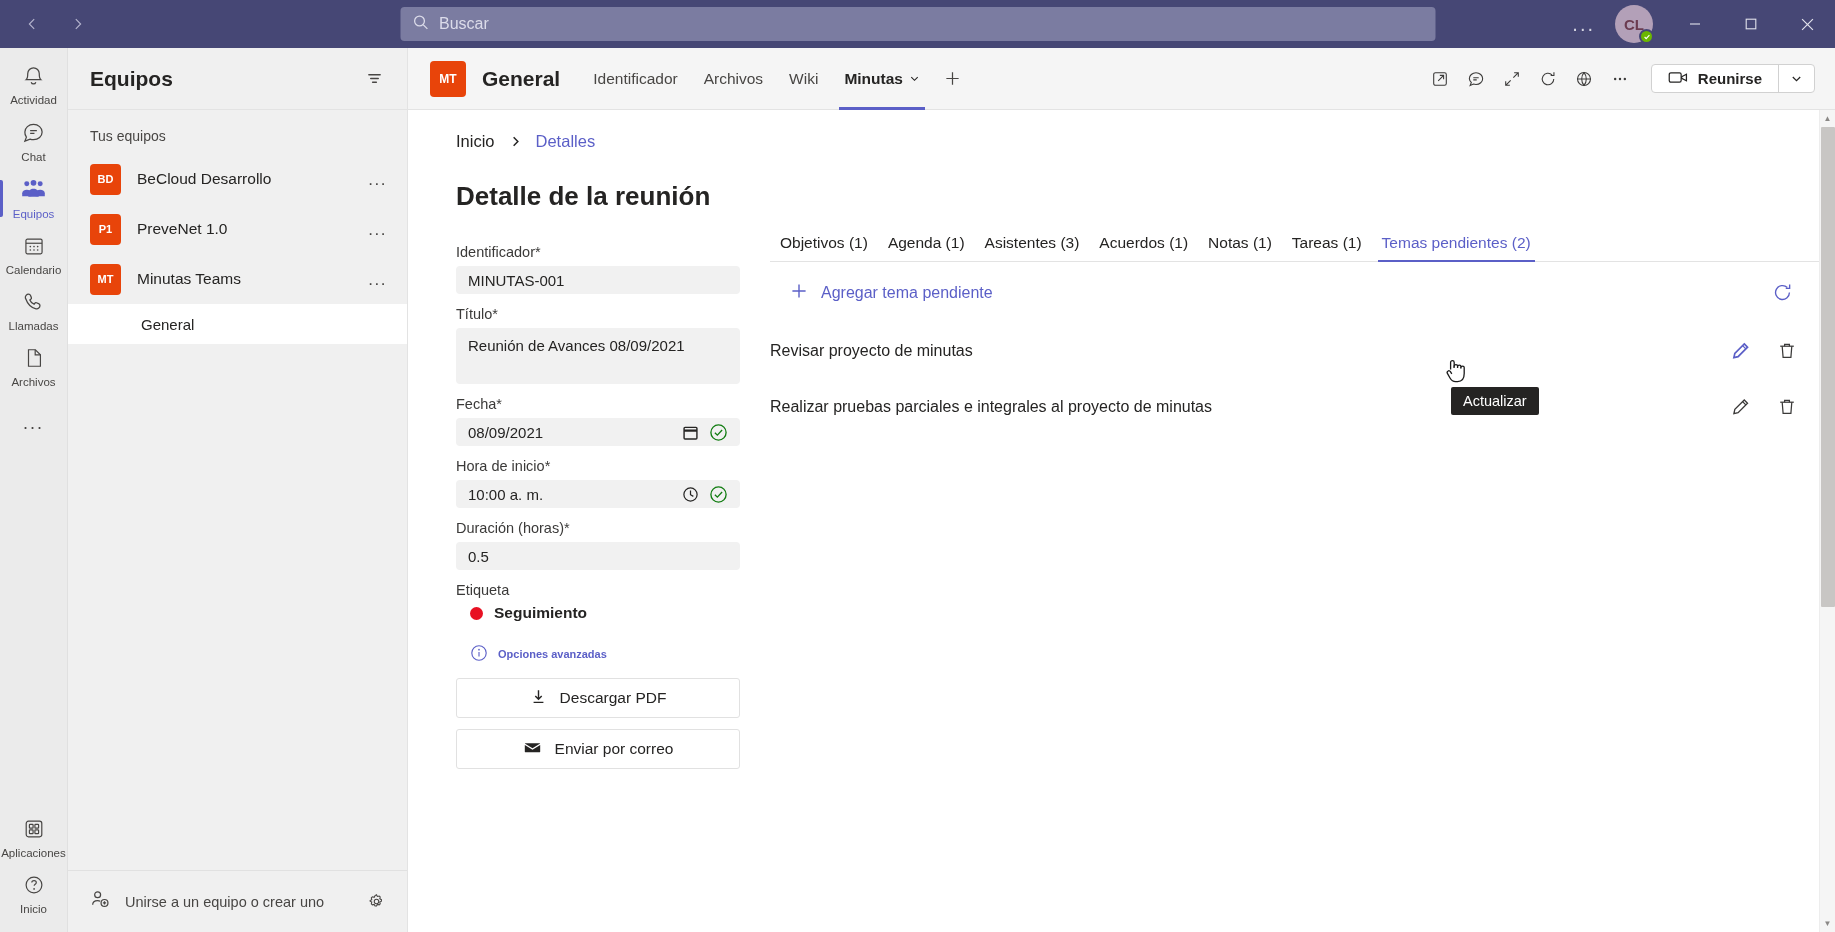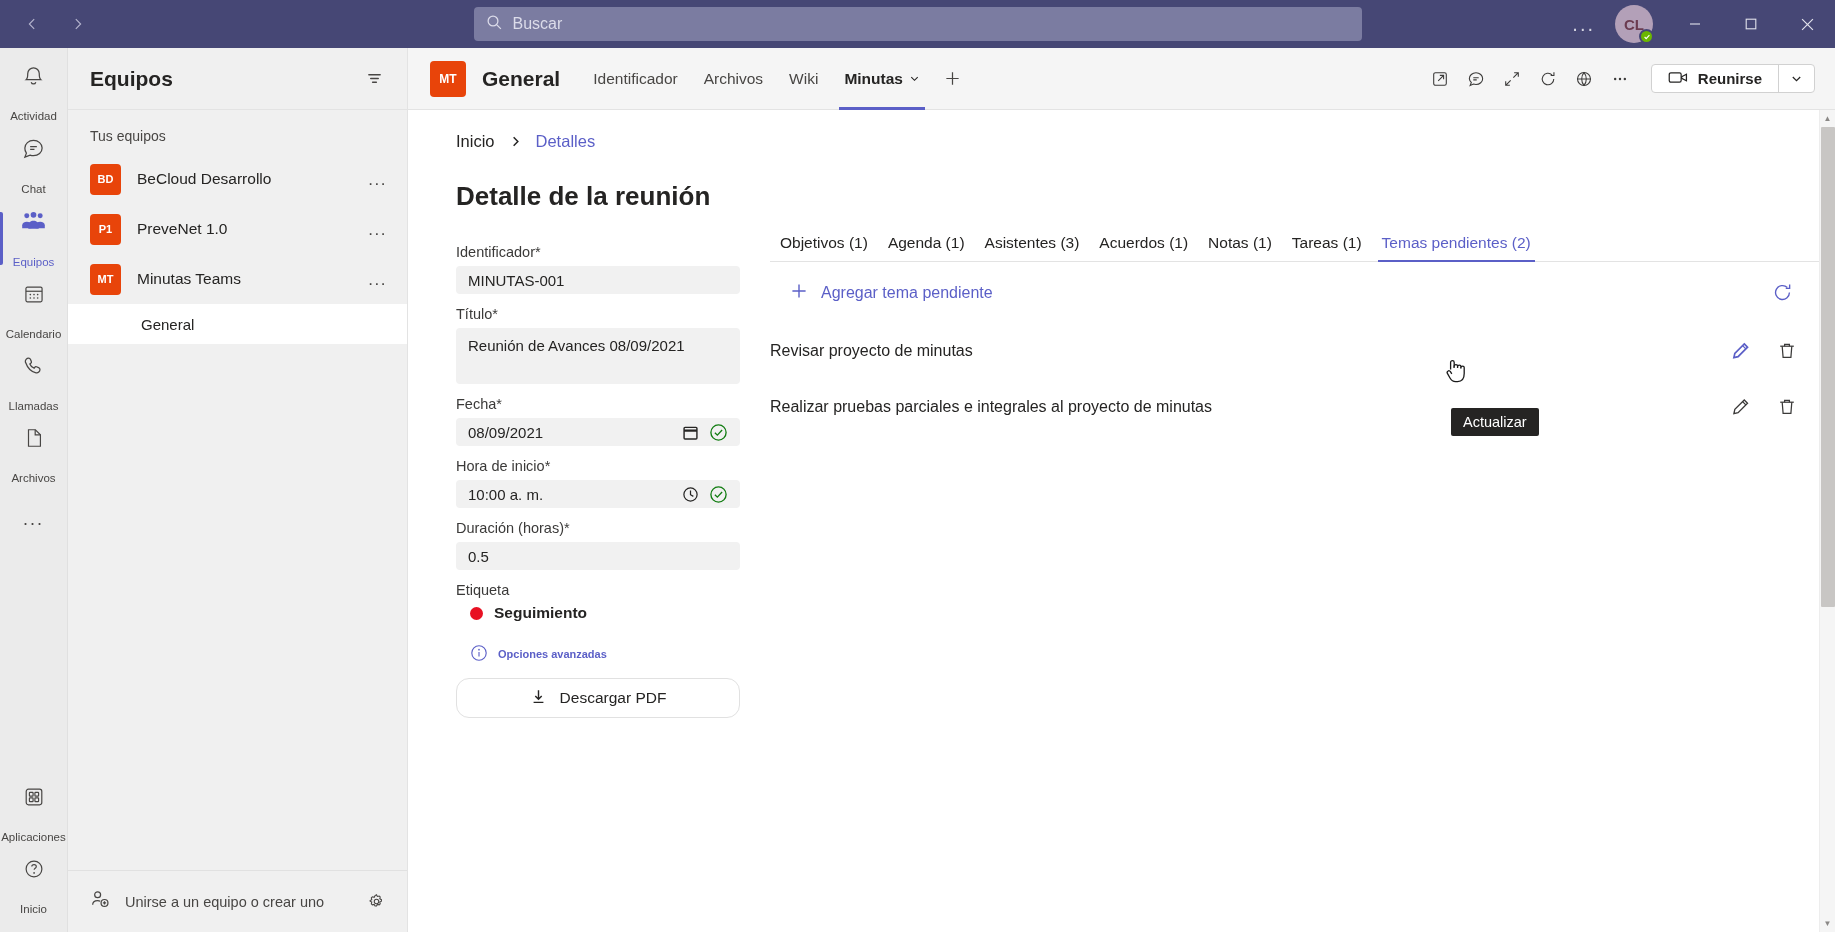--- a/index.html
+++ b/index.html
@@ -11,21 +11,21 @@
   }
   .app { position: relative; width: 1835px; height: 932px; display: flex; flex-direction: column; }
 
   
   .titlebar {
     height: 48px; background: #464775; flex: 0 0 48px;
     display: flex; align-items: center; position: relative;
   }
   .nav-arrows { display: flex; align-items: center; gap: 22px; margin-left: 20px; }
   .nav-arrow { width: 24px; height: 24px; color: #b6b6cf; display: flex; align-items: center; justify-content: center; cursor: pointer; }
-  .search-wrap { position: absolute; left: 50%; transform: translateX(-50%); width: 888px; border-radius: 11px; }
+  .search-wrap { position: absolute; left: 50%; transform: translateX(-50%); width: 1035px; border-radius: 11px; }
   .searchbox {
     height: 34px; background: #7b7ca1; border-radius: 4px;
     display: flex; align-items: center; padding: 0 12px; gap: 10px; cursor: text;
   }
   .searchbox .ph { color: #dcdcea; font-size: 16px; }
   .tb-right { margin-left: auto; display: flex; align-items: center; height: 48px; }
   .tb-ellipsis { color: #d5d5e2; font-size: 20px; letter-spacing: 2px; padding: 0 14px; cursor: pointer; line-height: 1; }
   .avatar-wrap { position: relative; width: 38px; height: 38px; margin: 0 14px 0 6px; cursor: pointer; }
   .avatar {
     width: 38px; height: 38px; border-radius: 50%;
@@ -42,21 +42,21 @@
   
   .body { flex: 1; display: flex; min-height: 0; }
 
   
   .rail {
     width: 68px; background: #ebebeb; border-right: 1px solid #e0e0e0;
     display: flex; flex-direction: column; align-items: center; padding-top: 8px; flex: 0 0 68px;
   }
   .rail-item {
     width: 68px; padding: 8px 0 6px; display: flex; flex-direction: column;
-    align-items: center; gap: 19px; color: #484644; cursor: pointer; position: relative;
+    align-items: center; gap: 3px; color: #484644; cursor: pointer; position: relative;
   }
   .rail-item .lbl { font-size: 11.5px; line-height: 13px; }
   .rail-item.active { color: #5b5fc7; }
   .rail-item.active::before {
     content:""; position: absolute; left: 0; top: 10px; bottom: 10px; width: 3px;
     background: #5b5fc7; border-radius: 0 2px 2px 0;
   }
   .rail-dots { color: #484644; font-size: 18px; letter-spacing: 2px; padding: 18px 0; cursor: pointer; }
   .rail-spacer { flex: 1; }
 
@@ -137,21 +137,21 @@
   .fld .val { flex: 1; }
   .fld .ic { display: flex; align-items: center; cursor: pointer; color: #252423; }
   .ok-ic { color: #107c10; display: flex; cursor: default; }
   .etq { display: flex; align-items: center; gap: 11px; margin: 4px 0 0 14px; font-size: 15.5px; font-weight: 600; color: #252423; }
   .etq .dot { width: 13px; height: 13px; border-radius: 50%; background: #e81123; }
   .adv {
     display: flex; align-items: center; gap: 10px; margin: 22px 0 14px 14px;
     color: #5b5fc7; font-size: 11px; font-weight: 600; cursor: pointer;
   }
   .wide-btn {
-    height: 40px; border: 1px solid #e1e1e1; border-radius: 13px; background: #fff;
+    height: 40px; border: 1px solid #e1e1e1; border-radius: 3px; background: #fff;
     display: flex; align-items: center; justify-content: center; gap: 13px;
     font-size: 15.5px; color: #252423; cursor: pointer; margin-bottom: 11px;
   }
 
   
   .detail-col { flex: 1; padding: 0 0 0 30px; min-width: 0; }
   .dtabs { display: flex; align-items: flex-end; border-bottom: 1px solid #e3e3e3; padding-right: 38px; }
   .dtab {
     font-size: 15.5px; color: #252423; padding: 0 10px 9px; cursor: pointer; position: relative; white-space: nowrap;
   }
@@ -166,21 +166,21 @@
     display: flex; align-items: center; padding: 0 22px 0 0; height: 40px; margin-top: 24px;
   }
   .topic-txt { font-size: 16px; color: #252423; flex: 1; }
   .topic-acts { display: flex; align-items: center; gap: 26px; }
   .act-ic { display: flex; align-items: center; justify-content: center; cursor: pointer; color: #3b3a39; }
   .act-ic.hl { color: #5b5fc7; }
 
   
   .tooltip {
     position: absolute; background: #252423; color: #fff; font-size: 14.5px;
-    padding: 6px 12px; border-radius: 2px; white-space: nowrap; z-index: 40; pointer-events: none; margin-top: 21px;
+    padding: 6px 12px; border-radius: 2px; white-space: nowrap; z-index: 40; pointer-events: none;
   }
   .cursor { position: absolute; z-index: 50; pointer-events: none; }
 
   
   .vscroll {
     width: 16px; flex: 0 0 16px; background: #f5f5f5; border-left: 1px solid #ededed;
     display: flex; flex-direction: column; align-items: center; cursor: pointer;
   }
   .vs-arrow { height: 17px; display: flex; align-items: center; justify-content: center; color: #8a8886; font-size: 8px; cursor: pointer; }
   .vs-track { flex: 1; width: 16px; position: relative; }
@@ -559,20 +559,29 @@
                 <span>Opciones avanzadas</span>
               </div>
 
               <div class="wide-btn">
                 <span>
                   <svg width="17" height="17" viewBox="0 0 18 18" fill="none" stroke="currentColor" stroke-width="1.5">
                       <path d="M9 2.4v9.2M5.6 8.4L9 11.8l3.4-3.4M3.8 15.2h10.4"></path>
                     </svg>
                 </span>
                 <span>Descargar PDF</span>
+              </div>
+              <div class="wide-btn">
+                <span>
+                  <svg width="19" height="19" viewBox="0 0 20 20" fill="currentColor">
+                      <path d="M2.4 5.2h15.2v9.6H2.4z" opacity=".0"></path>
+                      <path d="M2.4 5.4h15.2c.3 0 .5.2.5.5l-8.1 5-8.1-5c0-.3.2-.5.5-.5zM1.9 7.4l8.1 5 8.1-5v7.1c0 .3-.2.5-.5.5H2.4c-.3 0-.5-.2-.5-.5z"></path>
+                    </svg>
+                </span>
+                <span>Enviar por correo</span>
               </div>
             </div>
 
             <div class="detail-col">
               <div class="dtabs">
                 <div class="dtab">Objetivos (1)</div>
                 <div class="dtab">Agenda (1)</div>
                 <div class="dtab">Asistentes (3)</div>
                 <div class="dtab">Acuerdos (1)</div>
                 <div class="dtab">Notas (1)</div>

